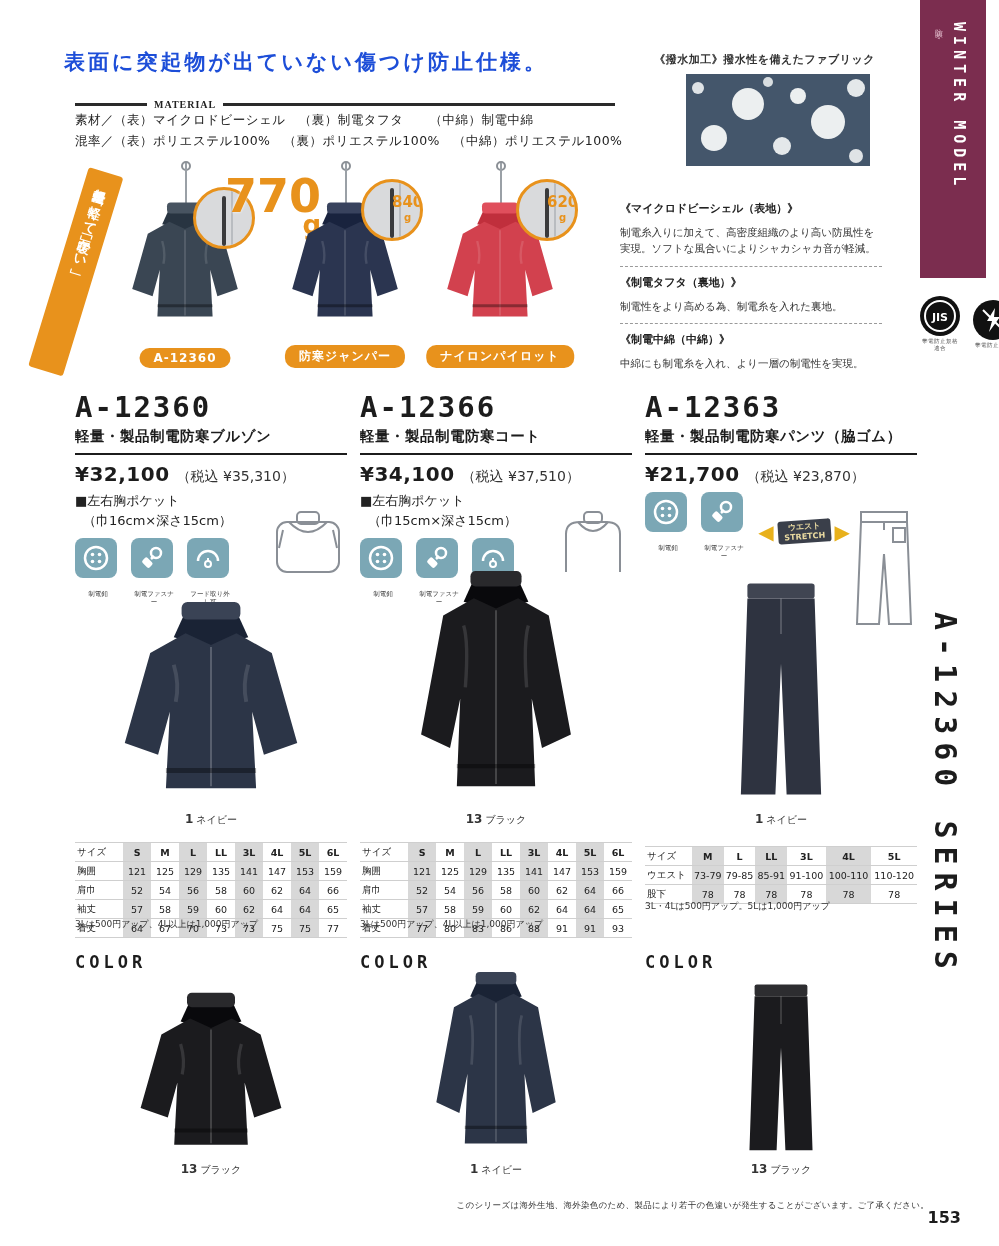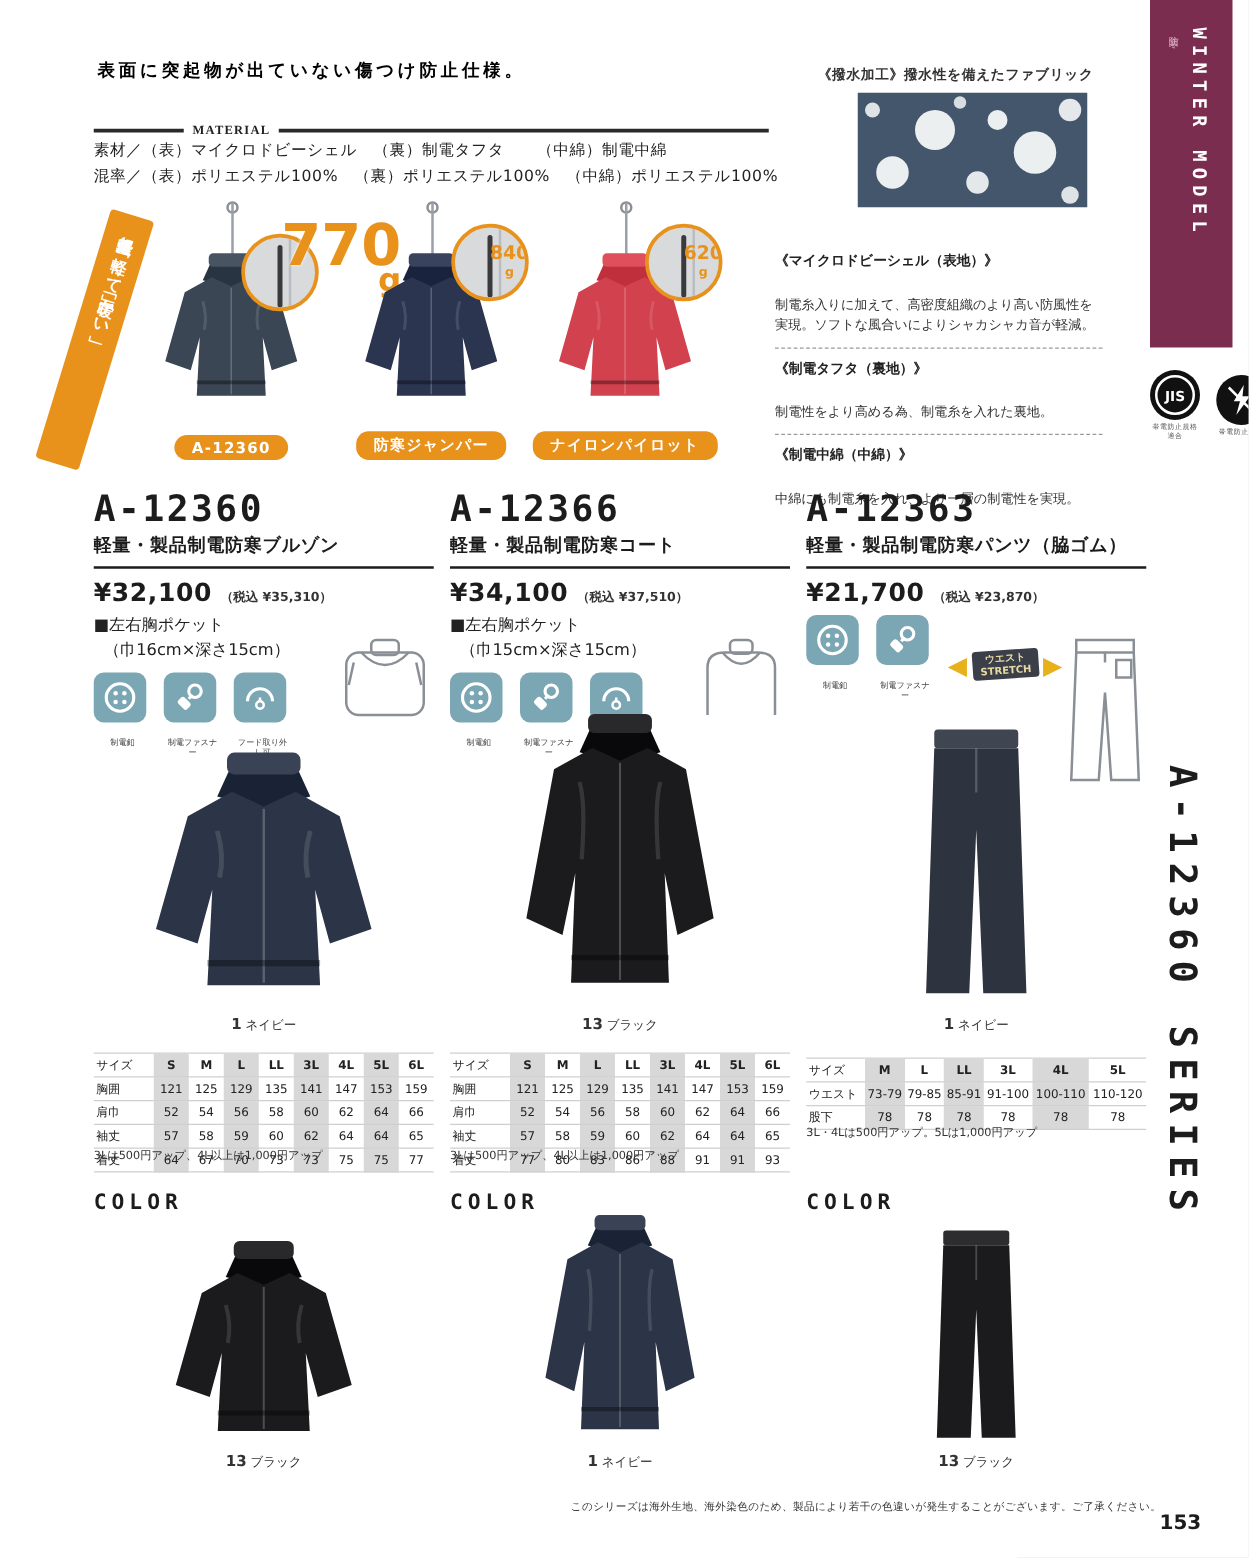--- a/index.html
+++ b/index.html
@@ -1,33 +1,33 @@
 <!DOCTYPE html>
 <html><head>
 <meta charset="utf-8">
 <style>
   * { margin:0; padding:0; box-sizing:border-box; }
   html,body { background:#e9e9e9; }
   body { font-family:"DejaVu Sans","Liberation Sans",sans-serif; }
   .page { position:relative; width:999px; height:1246px; background:#ffffff; overflow:hidden; margin:0 auto; }
 
   
-  .headline { position:absolute; left:78px; top:48px; font-size:14px; font-weight:bold; letter-spacing:3px; color:#000000; }
+  .headline { position:absolute; left:64px; top:48px; font-size:21px; font-weight:bold; letter-spacing:3px; color:#1d4ed8; }
   .material-divider { position:absolute; left:75px; top:99px; width:540px; display:flex; align-items:center; }
   .material-divider .seg-short { width:72px; height:3px; background:#2a2a2a; }
   .material-divider .seg-long  { flex:1; height:3px; background:#2a2a2a; }
   .material-divider .mat-label { font-size:10px; font-weight:bold; letter-spacing:1px; padding:0 7px; color:#222;font-family:Liberation Serif, serif; }
   .material-lines { position:absolute; left:75px; top:110px; font-size:12.5px; color:#222; line-height:1.65; letter-spacing:.5px; }
 
   
   .fabric-caption { position:absolute; left:600px; top:52px; width:275px; text-align:right; font-size:11px; font-weight:bold; color:#333; letter-spacing:.5px; }
   .fabric-swatch { position:absolute; left:686px; top:74px; width:184px; height:92px; }
   .fabric-notes { position:absolute; left:620px; top:193px; width:262px; }
   .fabric-note-title { font-size:11px; font-weight:bold; color:#222; margin-top:8px; }
-  .fabric-note-body { font-size:10.5px; color:#333; line-height:1.55; margin-top:20px; }
+  .fabric-note-body { font-size:10.5px; color:#333; line-height:1.55; margin-top:8px; }
   .fabric-sep { border:none; border-top:1px dashed #9a9a9a; margin:9px 0 2px 0; }
 
   
   .hang-section { position:absolute; left:75px; top:163px; width:520px; height:205px; }
   .hang-item { position:absolute; top:0; width:160px; height:205px; }
   .hang-line { position:absolute; left:50%; top:0; width:2px; height:48px; background:#9aa0a6; }
   .hang-hook { position:absolute; left:calc(50% - 4px); top:-2px; width:10px; height:10px; border:2px solid #8b9096; border-radius:50%; background:transparent; }
   .hang-garment { position:absolute; left:50%; top:36px; transform:translateX(-50%); }
   .hang-pill { position:absolute; bottom:0; left:50%; transform:translateX(-50%); background:#e8921c; color:#fff; font-weight:bold; border-radius:10px; padding:3px 14px; font-size:12px; white-space:nowrap; letter-spacing:1px; }
   .weight-circle { position:absolute; width:62px; height:62px; border:3px solid #e8921c; border-radius:50%; background:#d9dadc; overflow:hidden; }
@@ -40,21 +40,21 @@
   .ribbon { position:absolute; left:14px; top:4px; width:36px; height:208px; background:#e8921c; transform:rotate(17deg); transform-origin:top left; display:flex; align-items:flex-start; justify-content:center; border-radius:3px; }
   .ribbon span { writing-mode:vertical-rl; color:#fff; font-weight:bold; font-size:13px; letter-spacing:1px; padding-top:8px; }
 
   
   .product-col { position:absolute; top:390px; width:272px; height:800px; }
   .col-1 { left:75px; } .col-2 { left:360px; } .col-3 { left:645px; }
   .p-code { position:absolute; top:0; left:0; font-size:29px; font-weight:bold; letter-spacing:2px; color:#1c1c1c; font-family:"DejaVu Sans Mono","Liberation Mono",monospace; }
   .p-name { position:absolute; top:37px; left:0; width:100%; font-size:14.5px; font-weight:bold; color:#1c1c1c; padding-bottom:7px; border-bottom:2.5px solid #1c1c1c; letter-spacing:.5px; }
   .p-price-row { position:absolute; top:72px; left:0; display:flex; align-items:baseline; gap:7px; }
   .p-price { font-size:20px; font-weight:bold; color:#1c1c1c; letter-spacing:.5px; }
-  .p-tax { font-size:10px; color:#333;font-weight:bold; }
+  .p-tax { font-size:14px; color:#333; }
   .p-features { position:absolute; top:101px; left:0; font-size:13px; color:#222; line-height:1.5; }
   .icon-row { position:absolute; top:130px; left:0; display:flex; gap:10px; }
   .spec-icon { width:46px; text-align:center; }
   .spec-icon .tile { width:42px; height:40px; background:#7ba7b5; border-radius:8px; display:flex; align-items:center; justify-content:center; }
   .spec-icon .lab { font-size:6.5px; color:#444; margin-top:12px; line-height:1.25; }
   .line-art { position:absolute; top:118px; right:0; }
   .photo-box { position:absolute; top:178px; left:0; width:100%; height:238px; display:flex; align-items:flex-end; justify-content:center; }
   .photo-cap { position:absolute; top:422px; width:100%; text-align:center; font-size:10px; color:#333; }
   .photo-cap b { font-size:12px; margin-right:3px; }
   .size-table { position:absolute; top:452px; left:0; width:100%; border-collapse:collapse; font-size:9.5px; color:#222; }

